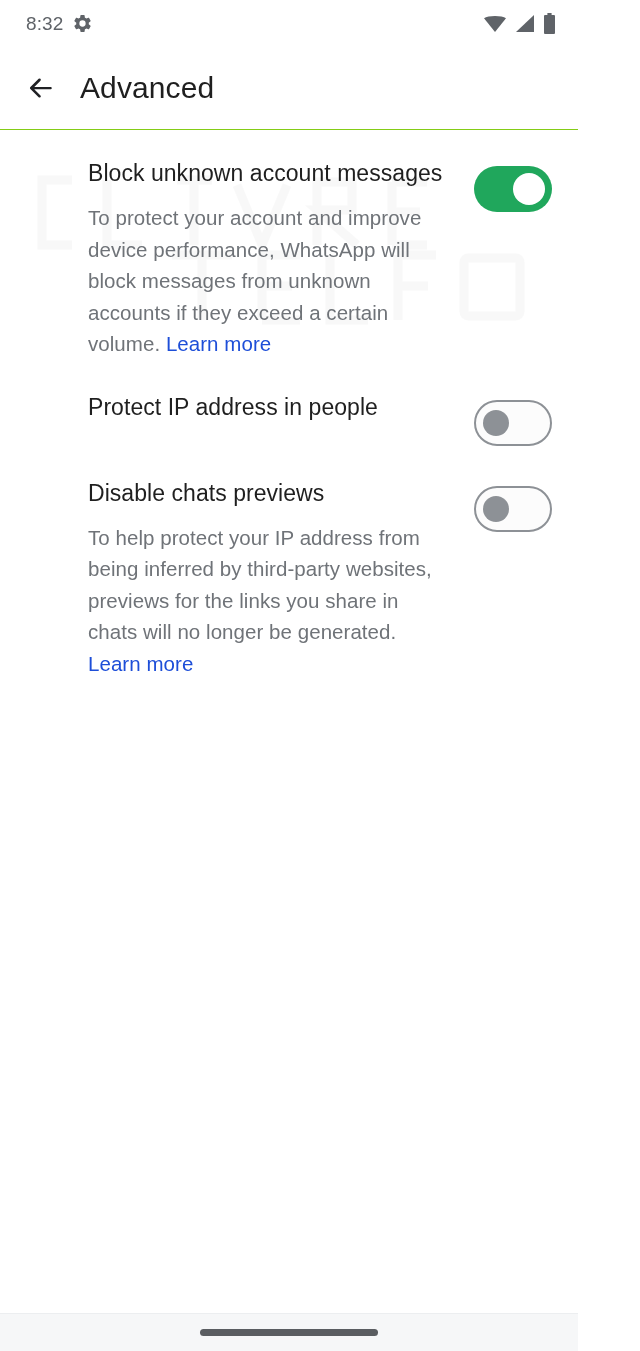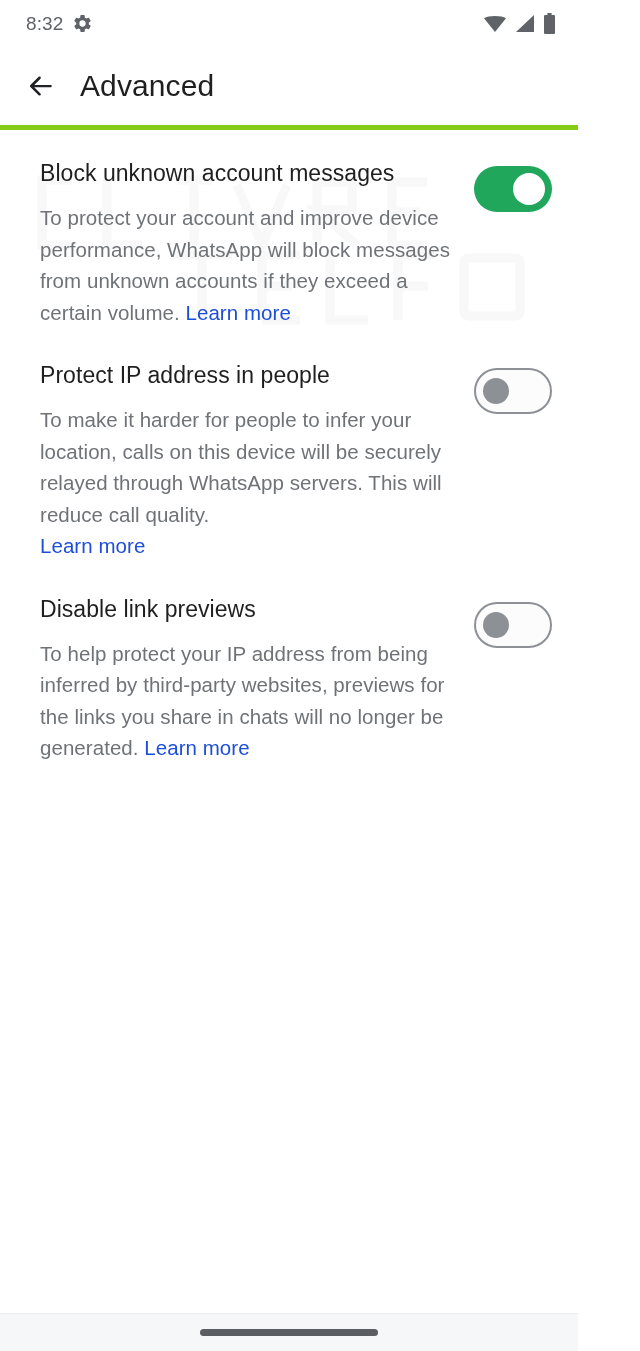--- a/index.html
+++ b/index.html
@@ -63,21 +63,21 @@
   #app-bar {
     position:relative;
     z-index:3;
     height:84px;
     flex:0 0 84px;
     display:flex;
     align-items:center;
     padding-left:24px;
     gap:22px;
     background:#ffffff;
-    border-bottom:5px solid #84cc16;
+    border-bottom:1px solid #84cc16;
   }
   #back-button {
     width:34px; height:34px;
     display:flex; align-items:center; justify-content:center;
     cursor:pointer;
     flex:0 0 34px;
   }
   #back-button svg { display:block; fill:#202124; }
   #page-title {
     font-size:30px;
@@ -87,20 +87,21 @@
     line-height:1;
   }
 
   
   #settings-list {
     position:relative;
     z-index:2;
     flex:1 1 auto;
     background:transparent;
     padding-top:14px;
+    margin-left:48px;
   }
 
   .setting-row {
     display:flex;
     align-items:flex-start;
     padding:18px 26px 18px 40px;
     cursor:pointer;
   }
   .setting-text { flex:1 1 auto; min-width:0; padding-right:22px; }
 
@@ -247,30 +248,29 @@
         <div class="setting-desc"><span>To protect your account and improve device performance, WhatsApp will block messages from unknown accounts if they exceed a certain volume.</span> <span class="learn-more">Learn more</span></div>
       </div>
       <div class="toggle on">
         <span class="knob"></span>
       </div>
     </div>
 
     <div class="setting-row">
       <div class="setting-text">
         <div class="setting-title">Protect IP address in people</div>
-        <div class="setting-desc"><span>To make it harder for people to infer your location, calls on this device will be securely relayed through WhatsApp servers. This will reduce call quality.</span><br><span class="learn-more">Learn more</span></div>
       </div>
       <div class="toggle off">
         <span class="knob"></span>
       </div>
     </div>
 
     <div class="setting-row">
       <div class="setting-text">
-        <div class="setting-title">Disable link previews</div>
+        <div class="setting-title">Disable chats previews</div>
         <div class="setting-desc"><span>To help protect your IP address from being inferred by third-party websites, previews for the links you share in chats will no longer be generated.</span> <span class="learn-more">Learn more</span></div>
       </div>
       <div class="toggle off">
         <span class="knob"></span>
       </div>
     </div>
 
   </div>
 
   <div id="nav-bar">

